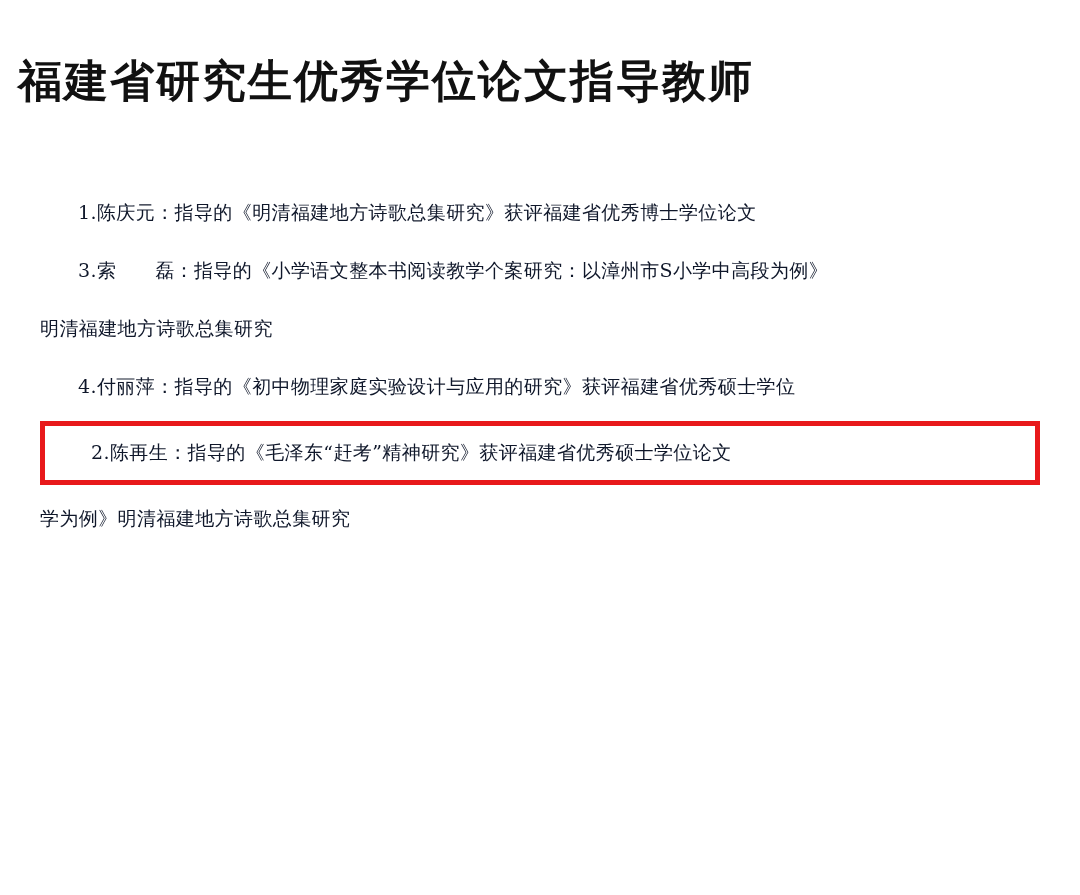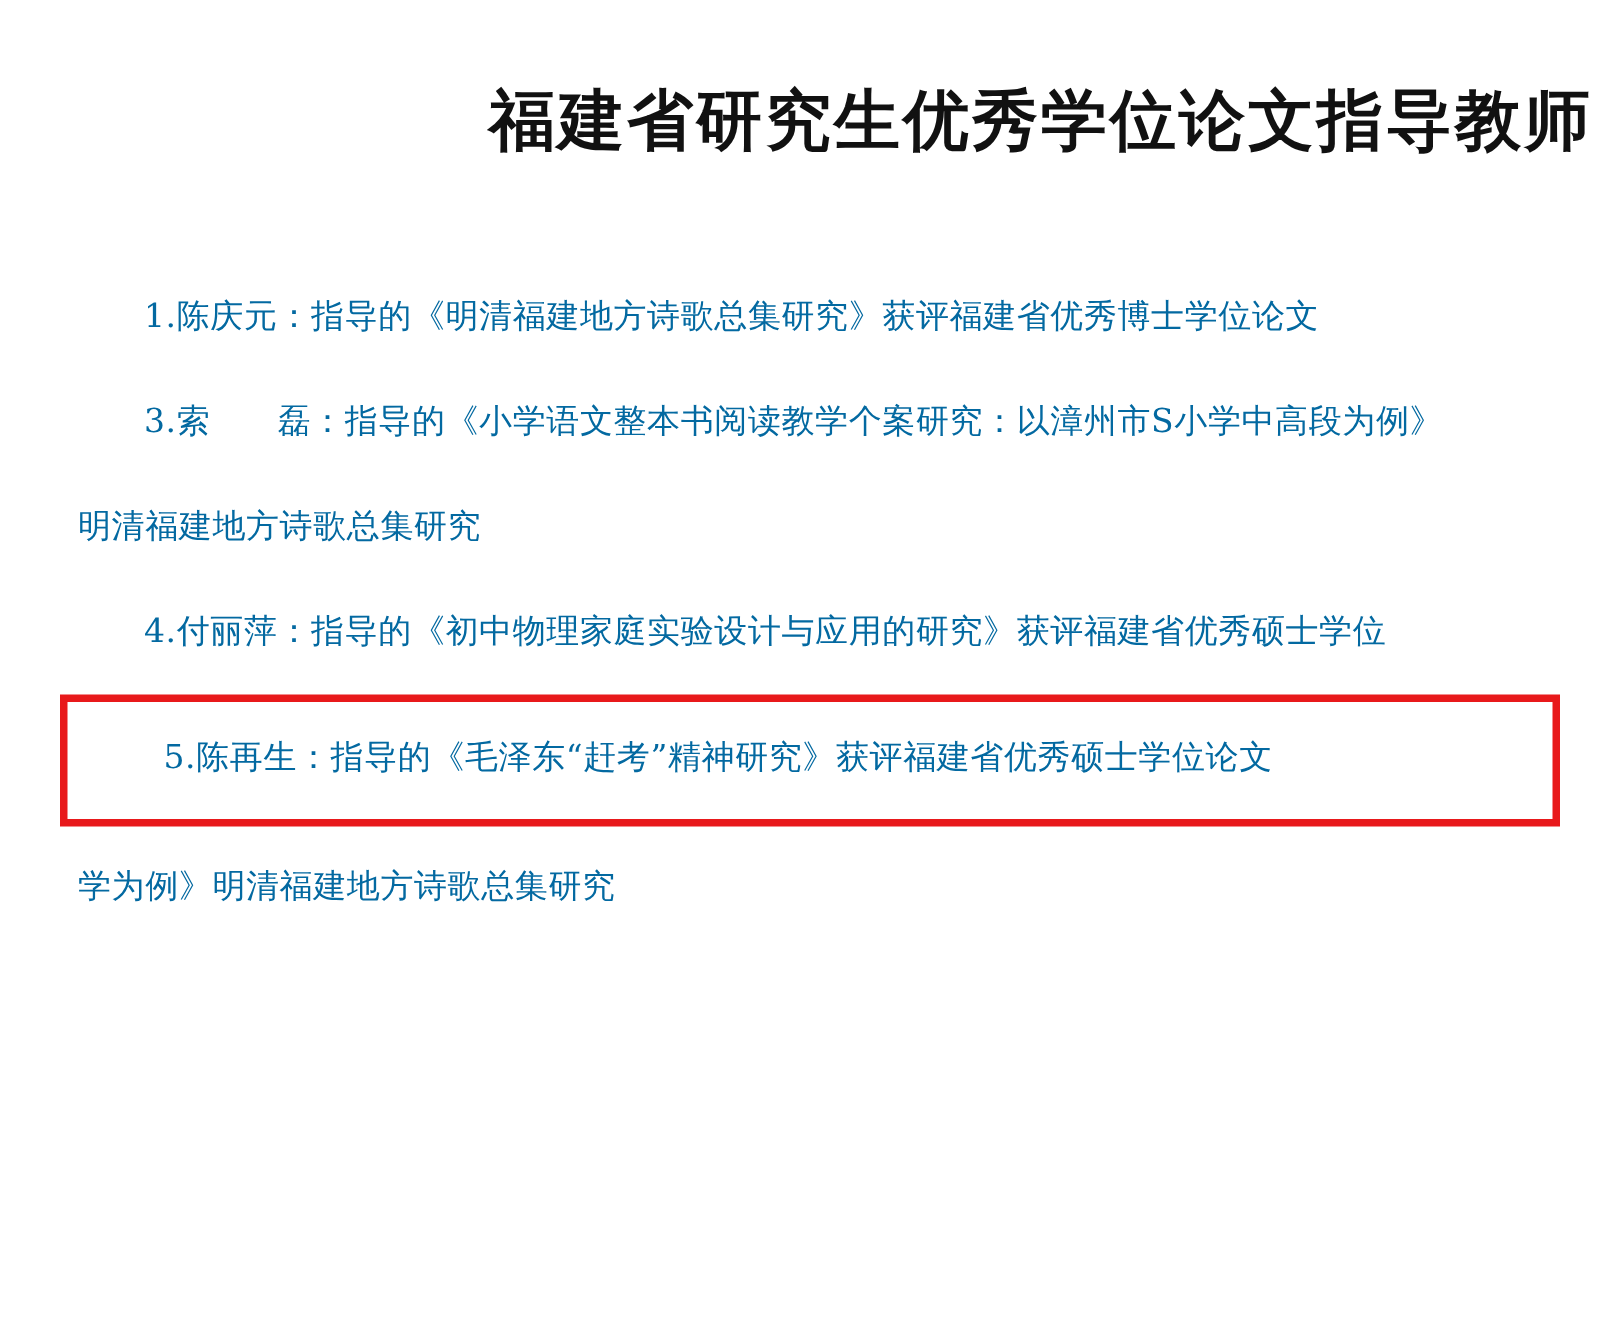--- a/index.html
+++ b/index.html
@@ -17,40 +17,40 @@
   }
   .page {
     position: relative;
     width: 1080px;
     height: 895px;
     background: #ffffff;
     box-sizing: border-box;
     padding: 0 18px;
   }
   .doc-title {
-    text-align: right;
+    text-align: left;
     font-size: 44px;
     font-weight: 700;
     letter-spacing: 2px;
     color: #111111;
     margin: 52px 0 0 0;
     line-height: 1.3;
     font-family: "DejaVu Serif", "Liberation Serif", serif;
   }
   .body-block {
     margin-top: 74px;
     padding: 0 22px;
   }
   .para {
-    font-size: 22px;
+    font-size: 19px;
     line-height: 58px;
     text-indent: 2em;
-    color: #0369a1;
+    color: #0f172a;
     letter-spacing: 0.4px;
-    margin: 12px;
+    margin: 0;
     font-family: "DejaVu Serif", "Liberation Serif", serif;
     white-space: normal;
   }
   .para.wrapline {
     text-indent: 0;
   }
   .highlight-wrap {
     position: relative;
     margin: 6px 0 4px 0;
   }
@@ -82,21 +82,21 @@
 
     <p class="para">1.陈庆元：指导的《明清福建地方诗歌总集研究》获评福建省优秀博士学位论文</p>
 
     <p class="para">3.索　　磊：指导的《小学语文整本书阅读教学个案研究：以漳州市S小学中高段为例》</p>
     <p class="para wrapline">明清福建地方诗歌总集研究</p>
 
     <p class="para">4.付丽萍：指导的《初中物理家庭实验设计与应用的研究》获评福建省优秀硕士学位</p>
 
     <div class="highlight-wrap">
       <div class="highlight-box">
-        <p class="para">5.陈再生：指导的《毛泽东“赶考”精神研究》获评福建省优秀硕士学位论文</p>
+        <p class="para">2.陈再生：指导的《毛泽东“赶考”精神研究》获评福建省优秀硕士学位论文</p>
       </div>
     </div>
 
     <p class="para wrapline">学为例》明清福建地方诗歌总集研究</p>
 
   </div>
 
   <div class="scrollbar-track">
     
   </div>

